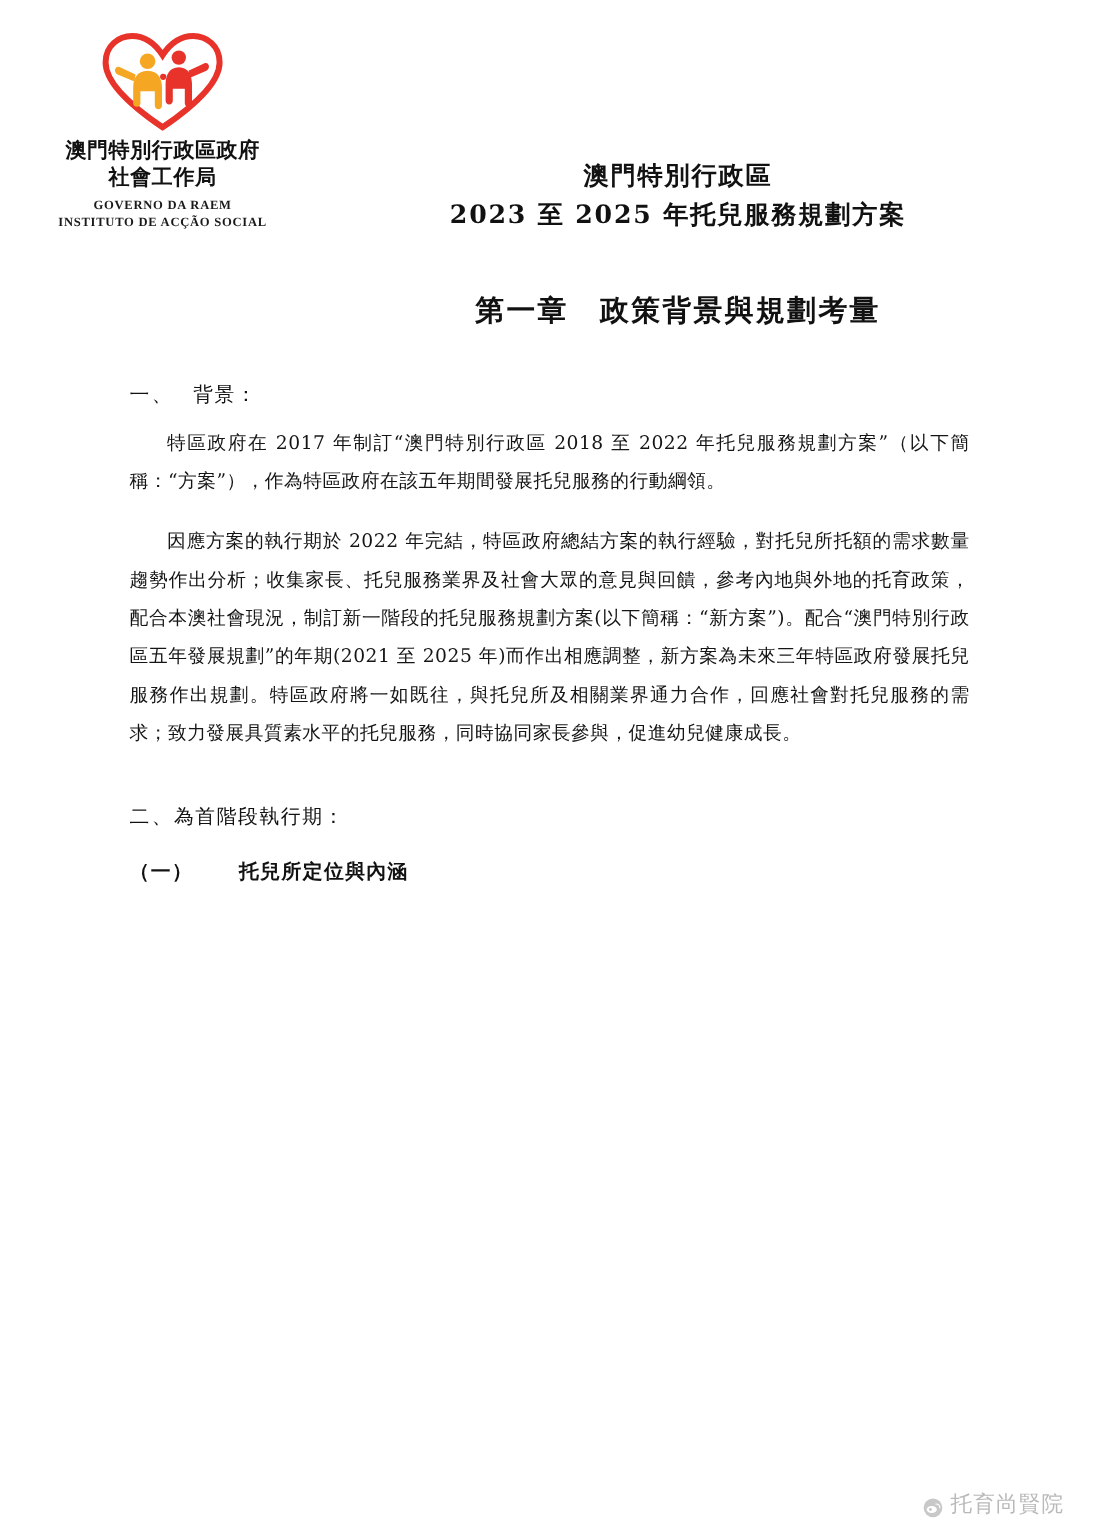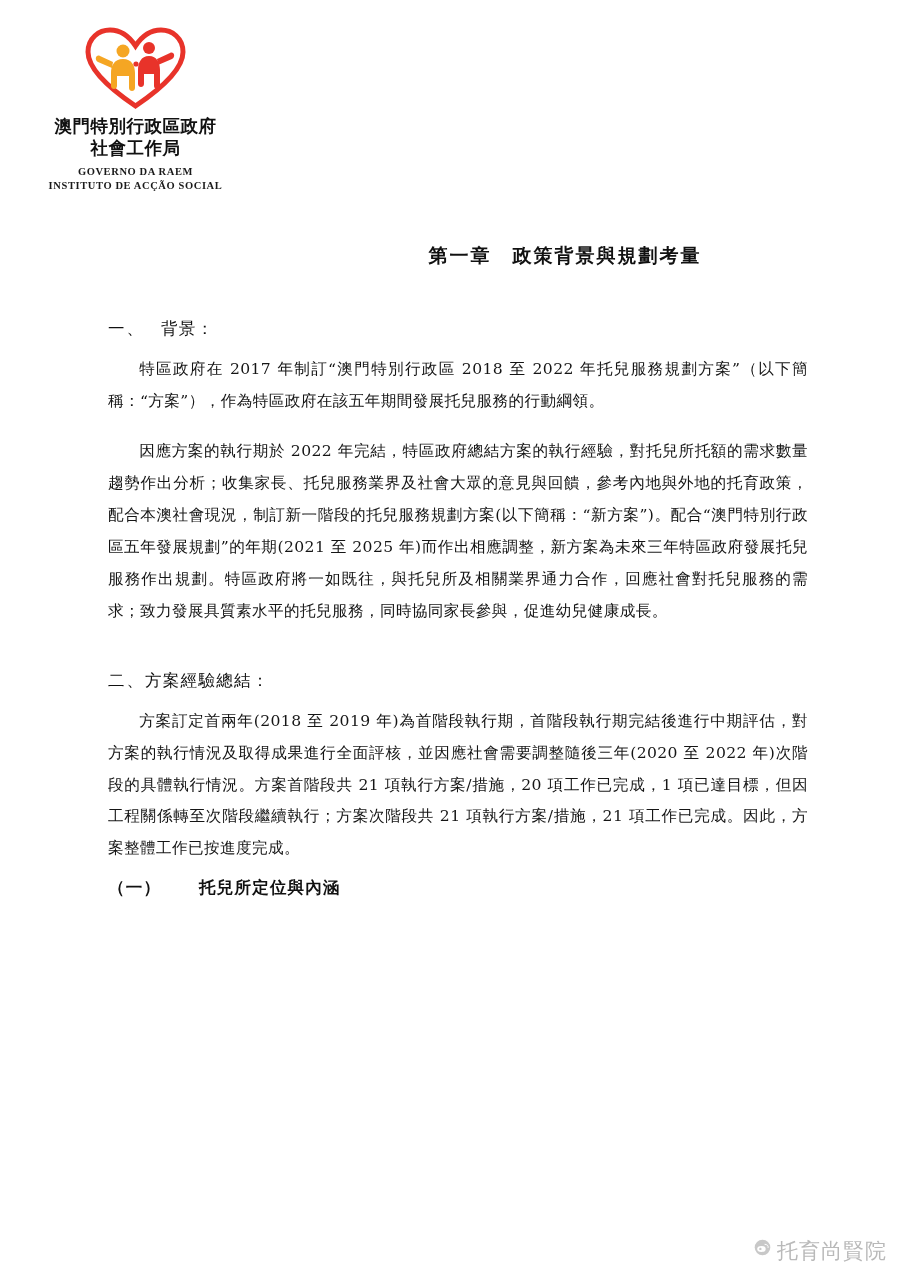--- a/index.html
+++ b/index.html
@@ -82,21 +82,21 @@
   }
 
   .chapter-title {
     position: absolute;
     left: 255px;
     top: 243px;
     width: 620px;
     text-align: center;
     font-family: "DejaVu Serif", "Liberation Serif", serif;
     font-weight: bold;
-    font-size: 19px;
+    font-size: 24px;
     letter-spacing: 2px;
     color: #111;
   }
 
   
   .body-area {
     position: absolute;
     left: 108px;
     top: 318px;
     width: 700px;
@@ -138,25 +138,25 @@
   .sp-xl { height: 40px; }
   .sp-m  { height: 16px; }
   .sp-s  { height: 10px; }
 
   
   .watermark {
     position: absolute;
     right: 24px;
     bottom: 14px;
     display: flex;
-    align-items: flex-start;
+    align-items: flex-end;
     gap: 6px;
     color: #b9b9b9;
     font-family: Liberation Sans, sans-serif;
-    font-size: 21px;
+    font-size: 18px;
     letter-spacing: 1px;
   }
   .wm-icon {
     width: 17px;
     height: 17px;
     display: inline-block;
   }
 </style>
 </head>
 <body>
@@ -182,41 +182,42 @@
       <div>澳門特別行政區政府</div>
       <div>社會工作局</div>
     </div>
     <div class="logo-name-pt">
       <div>GOVERNO DA RAEM</div>
       <div>INSTITUTO DE ACÇÃO SOCIAL</div>
     </div>
   </div>
 
   <div class="title-block">
+    <div class="doc-title-line">澳門特別行政區</div>
+    <div class="doc-title-line">2023 至 2025 年托兒服務規劃方案</div>
   </div>
 
   <div class="chapter-title">第一章　政策背景與規劃考量</div>
 
   <div class="body-area">
 
     <div class="h-section">
       <span class="num">一、</span><span class="gap"></span><span>背景：</span>
     </div>
 
     <p class="para">特區政府在 2017 年制訂“澳門特別行政區 2018 至 2022 年托兒服務規劃方案”（以下簡稱：“方案”），作為特區政府在該五年期間發展托兒服務的行動綱領。</p>
     <div class="sp-m"></div>
     <p class="para">因應方案的執行期於 2022 年完結，特區政府總結方案的執行經驗，對托兒所托額的需求數量趨勢作出分析；收集家長、托兒服務業界及社會大眾的意見與回饋，參考內地與外地的托育政策，配合本澳社會現況，制訂新一階段的托兒服務規劃方案(以下簡稱：“新方案”)。配合“澳門特別行政區五年發展規劃”的年期(2021 至 2025 年)而作出相應調整，新方案為未來三年特區政府發展托兒服務作出規劃。特區政府將一如既往，與托兒所及相關業界通力合作，回應社會對托兒服務的需求；致力發展具質素水平的托兒服務，同時協同家長參與，促進幼兒健康成長。</p>
 
     <div class="sp-xl"></div>
 
     <div class="h-section">
-      <span class="num">二、</span><span>方案經驗總結：</span>
-    </div>
-
-    <p class="para">方案訂定首兩年(2018 至 2019 年)為首階段執行期，首階段執行期完結後進行中期評估，對方案的執行情況及取得成果進行全面評核，並因應社會需要調整隨後三年(2020 至 2022 年)次階段的具體執行情況。方案首階段共 21 項執行方案/措施，20 項工作已完成，1 項已達目標，但因工程關係轉至次階段繼續執行；方案次階段共 21 項執行方案/措施，21 項工作已完成。因此，方案整體工作已按進度完成。</p>
+      <span class="num">二、</span><span>為首階段執行期：</span>
+    </div>
+
 
     <div class="sp-s"></div>
 
     <div class="h-sub">
       <span>（一）</span><span class="gap"></span><span>托兒所定位與內涵</span>
     </div>
 
 
   </div>
 

